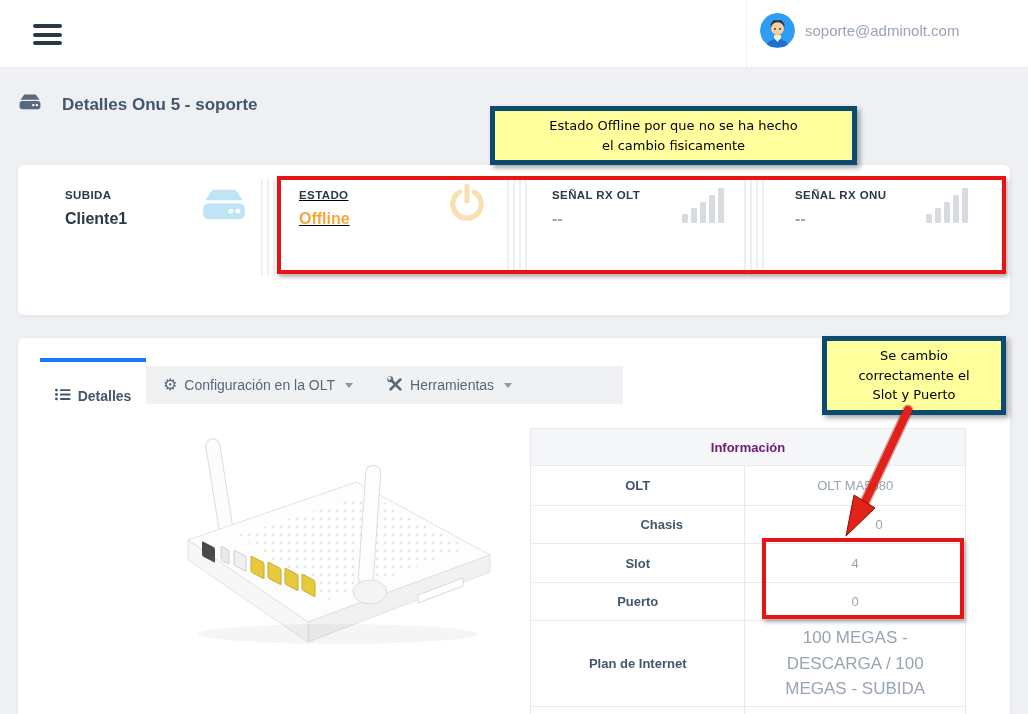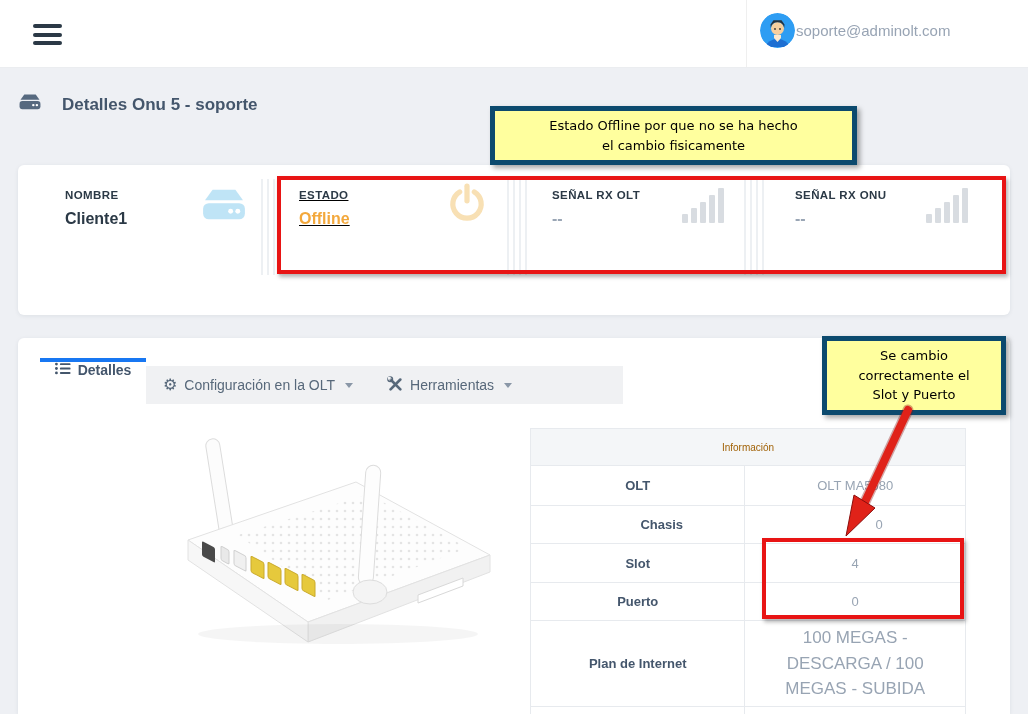--- a/index.html
+++ b/index.html
@@ -10,21 +10,21 @@
     font-family:"Liberation Sans", sans-serif;
     -webkit-font-smoothing:antialiased;
   }
   
   .navbar { position:absolute; left:0; top:0; width:1028px; height:68px;
             background:#ffffff; border-bottom:1px solid #ebedf0; z-index:2; }
   .hamburger { position:absolute; left:33px; top:24px; width:29px; height:21px;
                cursor:pointer; display:flex; flex-direction:column; justify-content:space-between; }
   .hamburger span { display:block; height:4px; border-radius:2px; background:#2b3946; }
   .nav-divider { position:absolute; left:746px; top:0; width:1px; height:67px; background:#efefef; }
-  .user-box { position:absolute; left:760px; top:0; height:60px; display:flex; align-items:center; gap:1px; cursor:pointer; }
+  .user-box { position:absolute; left:760px; top:0; height:60px; display:flex; align-items:center; gap:10px; cursor:pointer; }
   .avatar { width:35px; height:35px; border-radius:50%; overflow:hidden; flex:0 0 auto; }
   .user-email { font-size:15px; color:#98a4b4; }
 
   
   .page-title { position:absolute; left:18px; top:93px; display:flex; align-items:center; gap:20px;
                 color:#44566c; font-size:17px; font-weight:bold; z-index:1; }
 
   
   .note { position:absolute; background:#ffff9e; border:5px solid #0c4a6e;
           box-shadow:3px 3px 5px rgba(0,0,0,.35);
@@ -57,35 +57,35 @@
   
   .red-rect { position:absolute; border:4px solid #e81414; background:transparent;
               box-shadow:2px 3px 4px rgba(0,0,0,.3); z-index:5; pointer-events:none; }
   .red-rect-status { left:277px; top:176px; width:729px; height:98px; }
   .red-rect-slot   { left:762px; top:538px; width:202px; height:81px; }
 
   
   .tab-card { left:18px; top:338px; width:992px; height:376px; border-radius:6px 6px 0 0; z-index:1; }
   .tab-active { position:absolute; left:22px; top:20px; width:106px; height:46px;
                 background:#fff; border-top:4px solid #1877f2;
-                display:flex; align-items:flex-start; justify-content:center; gap:7px;
+                display:flex; align-items:flex-end; justify-content:center; gap:7px;
                 font-size:14px; font-weight:bold; color:#44566c; cursor:pointer; }
   .tab-strip { position:absolute; left:128px; top:28px; width:477px; height:38px;
                background:#f0f1f3; display:flex; align-items:center; }
   .tab-item { display:flex; align-items:center; gap:7px; padding:0 17px; height:38px;
               font-size:14px; color:#57687a; cursor:pointer; white-space:nowrap; }
   .caret { width:0; height:0; border-left:4px solid transparent; border-right:4px solid transparent;
            border-top:5px solid #8a97a7; margin-left:3px; }
   .gear-glyph { font-family:"DejaVu Sans", sans-serif; font-size:16px; color:#57687a; line-height:1; }
 
   
   .info-table { position:absolute; left:512px; top:90px; width:436px;
                 border-collapse:collapse; background:#fff; }
   .info-table th, .info-table td { border:1px solid #e7eaee; text-align:center; }
-  .info-table th { height:37px; background:#f4f6f8; font-size:10px; color:#a16207; font-weight:normal; }
+  .info-table th { height:37px; background:#f4f6f8; font-size:13px; color:#701a75; font-weight:bold; }
   .info-table td.lbl { width:215px; font-size:13px; font-weight:bold; color:#44566c; }
   .info-table td.val { width:221px; font-size:13px; color:#98a4b3; }
   .info-table td.val.small { font-size:17px; line-height:1.5; padding:4px 14px; }
   .r-olt td { height:40px; } .r-chasis td { height:38px;padding-left:48px; } .r-slot td { height:39px; }
   .r-puerto td { height:38px; } .r-plan td { height:50px; } .r-sp td { height:39px; }
 
   .router-art { position:absolute; left:100px; top:82px; }
 
   .arrow-overlay { position:absolute; left:820px; top:404px; width:110px; height:150px;
                    z-index:7; pointer-events:none; }
@@ -123,21 +123,21 @@
       <rect x="2" y="17" width="44" height="17" rx="6" fill="#56697f"></rect>
       <circle cx="31" cy="25.5" r="2.6" fill="#fff"></circle>
       <circle cx="38.5" cy="25.5" r="2.6" fill="#fff"></circle>
     </svg>
   </span>
   <span>Detalles Onu 5 - soporte</span>
 </div>
 
 <div class="card status-card">
   <div class="stat-block blk-nombre">
-    <div class="stat-label">NOMBRE</div>
+    <div class="stat-label">SUBIDA</div>
     <div class="stat-value">Cliente1</div>
   </div>
   <span class="icon-router-blue">
     <svg width="46" height="38" viewBox="0 0 48 40">
       <path d="M12 3 h24 l8 11 h-40 z" fill="#bfe4f6"></path>
       <rect x="2" y="17" width="44" height="17" rx="6" fill="#bfe4f6"></rect>
       <circle cx="31" cy="25.5" r="2.6" fill="#fff"></circle>
       <circle cx="38.5" cy="25.5" r="2.6" fill="#fff"></circle>
     </svg>
   </span>

